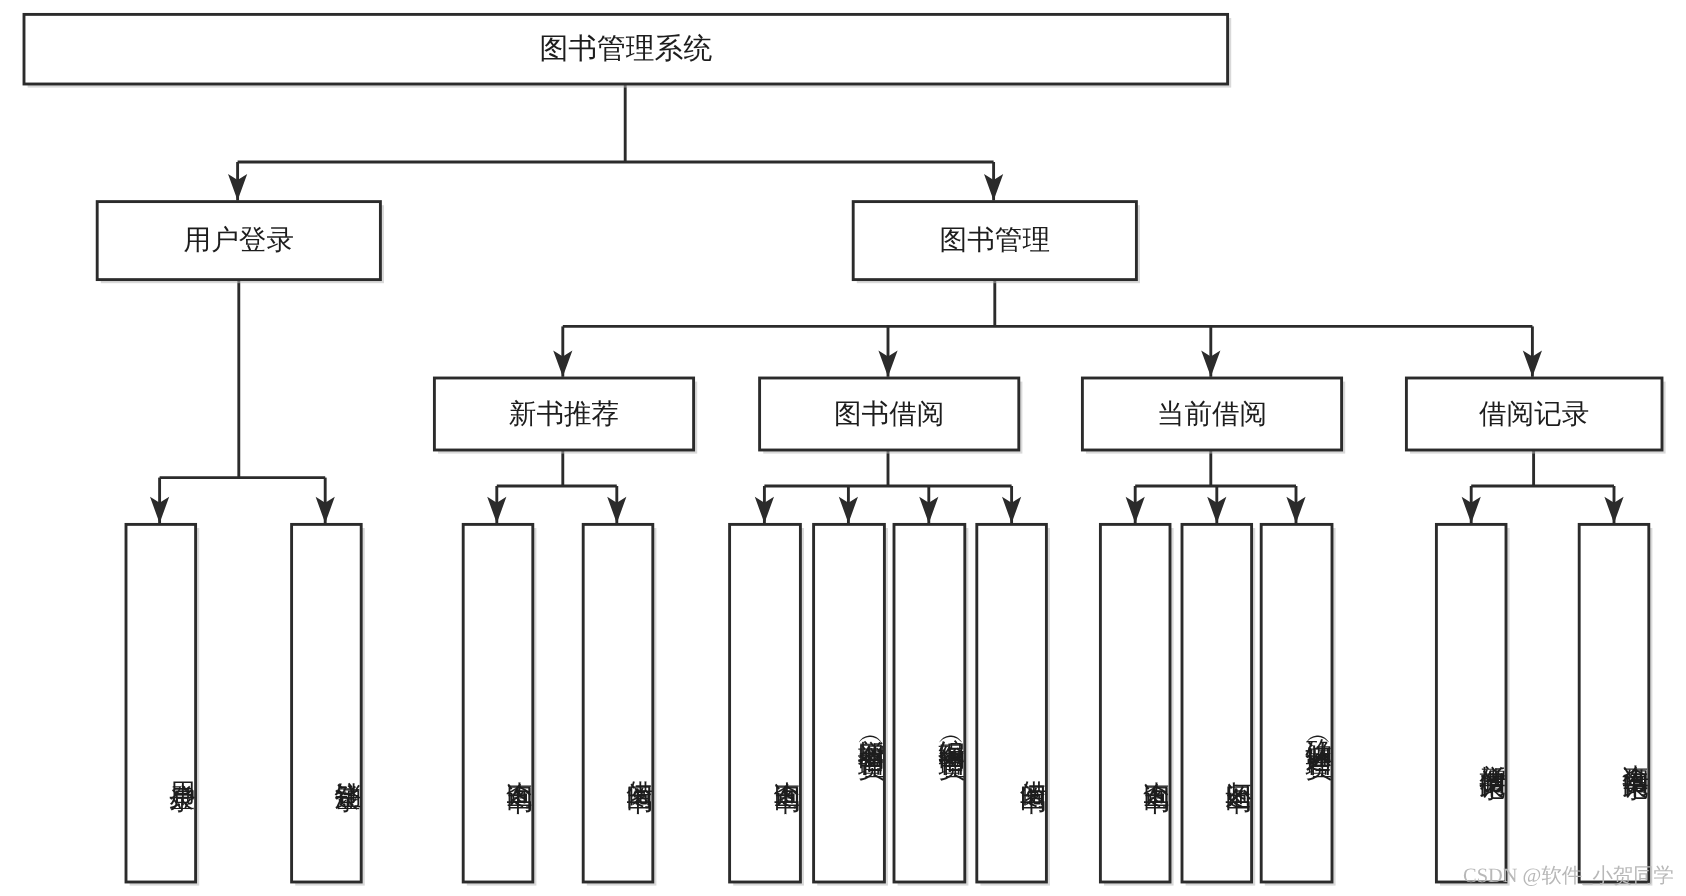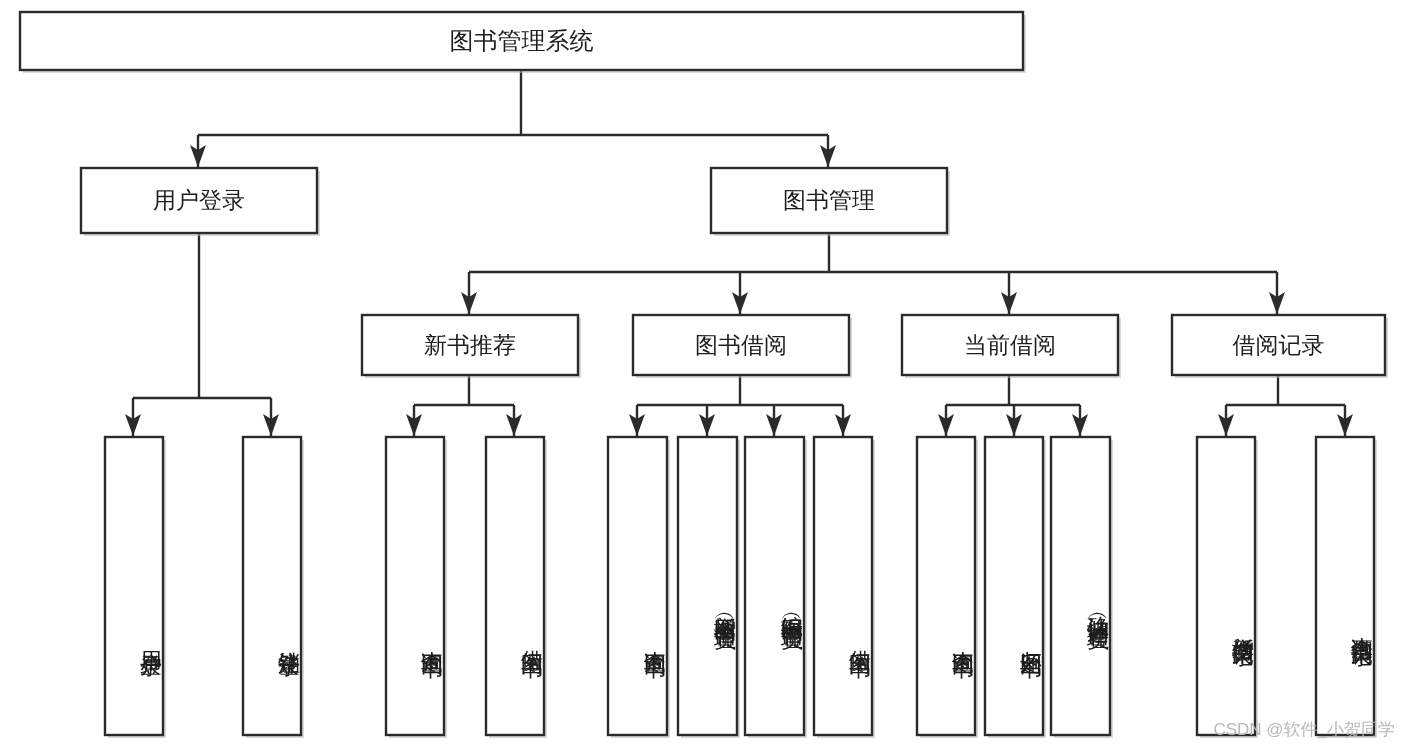--- a/index.html
+++ b/index.html
@@ -67,21 +67,21 @@
     line-height: 1.08;
     color: #1d1d1d;
     letter-spacing: 2px;
     white-space: nowrap;
     pointer-events: none;
   }
   .watermark {
     position: absolute;
     right: 10px;
     bottom: 6px;
-    font-family: Liberation Sans, sans-serif;
+    font-family: Liberation Serif, serif;
     font-size: 17px;
     color: #b8b8b8;
     white-space: nowrap;
     text-align: center;
   }
 </style>
 </head>
 <body>
 
 <div id="diagram-root">

